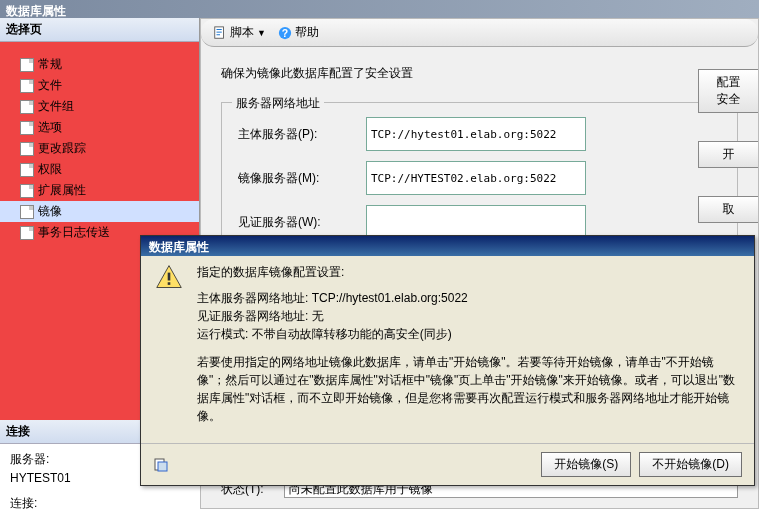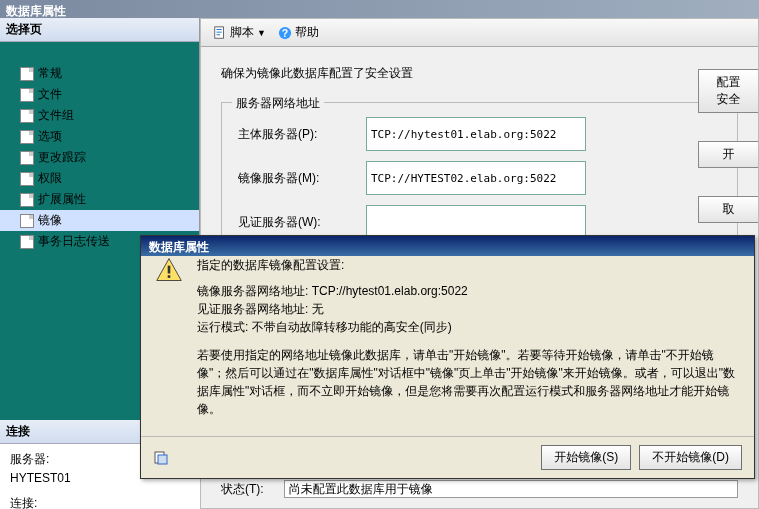--- a/index.html
+++ b/index.html
@@ -1,54 +1,54 @@
 <!DOCTYPE html>
 <html><head>
 <meta charset="utf-8">
 <style>
 * { margin: 0; padding: 0; box-sizing: border-box; font-family: "Microsoft YaHei", SimSun, sans-serif; font-size: 12px; }
 body { background: #d4d0c8; width: 759px; height: 509px; overflow: hidden; position: relative; }
 
 .title-bar { background: linear-gradient(to right, #7b8aa0, #a0aec0); color: #fff; padding: 3px 6px; height: 18px; font-weight: bold; }
 
-.left-panel { position: absolute; left: 0; top: 18px; width: 200px; height: 468px; background: #0f766e; border-right: 1px solid #999; }
+.left-panel { position: absolute; left: 0; top: 18px; width: 200px; height: 468px; background: #ef4444; border-right: 1px solid #999; }
 .section-header { background: linear-gradient(to bottom, #e8eef7, #d0dcef); padding: 3px 6px; font-weight: bold; border-bottom: 1px solid #aab; }
-.tree { padding: 21px 0; }
+.tree { padding: 12px 0; }
 .tree-item { padding: 2px 4px 2px 20px; cursor: pointer; display: flex; align-items: center; gap: 4px; }
 .tree-item.selected { background: #d0e0ff; }
 .tree-icon { width: 14px; height: 14px; display: inline-block; }
 .icon-page { background: #fff; border: 1px solid #888; position: relative; }
 .icon-page::after { content: ""; position: absolute; top: 0; right: 0; width: 4px; height: 4px; background: #ccc; }
 
 .conn-panel { position: absolute; left: 0; top: 420px; width: 200px; background: #fff; }
 .conn-body { padding: 6px 10px; line-height: 1.6; }
 
 .main-panel { position: absolute; left: 200px; top: 18px; right: 0; bottom: 0; background: #f0f0f0; border: 1px solid #bbb; }
-.toolbar { background: linear-gradient(to bottom, #f8f8f8, #e4e4e4); border-bottom: 1px solid #aaa; padding: 3px 8px; display: flex; gap: 4px; align-items: center; }
+.toolbar { background: linear-gradient(to bottom, #f8f8f8, #e4e4e4); border-bottom: 1px solid #aaa; padding: 3px 8px; display: flex; gap: 4px; align-items: center; border-radius: 13px; }
 .tool-btn { display: flex; align-items: center; gap: 3px; padding: 2px 4px; cursor: pointer; }
 .tool-icon { width: 14px; height: 14px; }
 
 .content { padding: 18px 20px; }
 .top-row { display: flex; align-items: flex-start; gap: 40px; margin-bottom: 20px; }
 .top-text { flex: 1; }
 
 .fieldset { border: 1px solid #bbb; padding: 14px 16px 16px; position: relative; margin-top: 8px; }
 .legend { position: absolute; top: -8px; left: 10px; background: #f0f0f0; padding: 0 4px; }
 .field-row { display: flex; align-items: center; margin-bottom: 10px; gap: 8px; }
 .field-label { width: 120px; }
 .field-input { flex: 0 0 220px; border: 1px solid #7a9; background: #fff; padding: 2px 4px; font-family: monospace; font-size: 11px; height: 34px; }
 .btn { background: linear-gradient(to bottom, #fff, #e4e4e4); border: 1px solid #888; padding: 4px 14px; cursor: pointer; min-width: 60px; text-align: center; }
 
 .status-row { display: flex; align-items: center; gap: 20px; padding: 8px 20px; }
 .status-input { flex: 1; border: 1px solid #999; background: #fff; padding: 2px 4px; height: 18px; }
 
 
 .dialog { position: absolute; left: 140px; top: 235px; width: 615px; background: #ece9d8; border: 1px solid #333; box-shadow: 2px 2px 4px rgba(0,0,0,.3); }
 .dialog-title { background: linear-gradient(to bottom, #0a246a, #3a6ea5); color: #fff; padding: 3px 8px; font-weight: bold; height: 20px; }
-.dialog-body { padding: 0 14px 10px; display: flex; gap: 14px; }
+.dialog-body { padding: 7px 14px 10px; display: flex; gap: 14px; }
 .warn-icon { width: 28px; height: 28px; flex-shrink: 0; }
 .dialog-text { line-height: 1.5; font-size: 12px; }
 .dialog-text p { margin-bottom: 8px; }
 .dialog-footer { border-top: 1px solid #bbb; padding: 8px 12px; display: flex; justify-content: flex-end; gap: 8px; align-items: center; }
 .copy-icon { margin-right: auto; width: 16px; height: 16px; cursor: pointer; }
 .dlg-btn { background: linear-gradient(to bottom,#fff,#e4e4e4); border: 1px solid #707070; padding: 3px 12px; cursor: pointer; min-width: 90px; }
 
 .right-btns { position: absolute; right: 0; top: 50px; width: 60px; }
 .right-btns .btn { display: block; margin-bottom: 28px; width: 100%; text-align: center; border-left: 1px solid #888; border-right: none; }
 </style>
@@ -168,21 +168,21 @@
 <div class="dialog">
   <div class="dialog-title">数据库属性</div>
   <div class="dialog-body">
     <svg class="warn-icon" viewBox="0 0 32 32">
       <path d="M16 3 L30 28 L2 28 Z" fill="#ffe066" stroke="#333" stroke-width="1"></path>
       <rect x="14.5" y="11" width="3" height="9" fill="#333"></rect>
       <rect x="14.5" y="22" width="3" height="3" fill="#333"></rect>
     </svg>
     <div class="dialog-text">
       <p>指定的数据库镜像配置设置:</p>
-      <div>镜像服务器网络地址: TCP://hytest01.elab.org:5022</div>
+      <div>主体服务器网络地址: TCP://hytest01.elab.org:5022</div>
       <div>见证服务器网络地址: 无</div>
       <div>运行模式: 不带自动故障转移功能的高安全(同步)</div>
       <p style="margin-top:10px">若要使用指定的网络地址镜像此数据库，请单击"开始镜像"。若要等待开始镜像，请单击"不开始镜像"；然后可以通过在"数据库属性"对话框中"镜像"页上单击"开始镜像"来开始镜像。或者，可以退出"数据库属性"对话框，而不立即开始镜像，但是您将需要再次配置运行模式和服务器网络地址才能开始镜像。</p>
     </div>
   </div>
   <div class="dialog-footer">
     <svg class="copy-icon" viewBox="0 0 16 16">
         <rect x="2" y="2" width="9" height="11" fill="#fff" stroke="#555"></rect>
         <rect x="5" y="5" width="9" height="9" fill="#cde" stroke="#36c"></rect>
       </svg>

